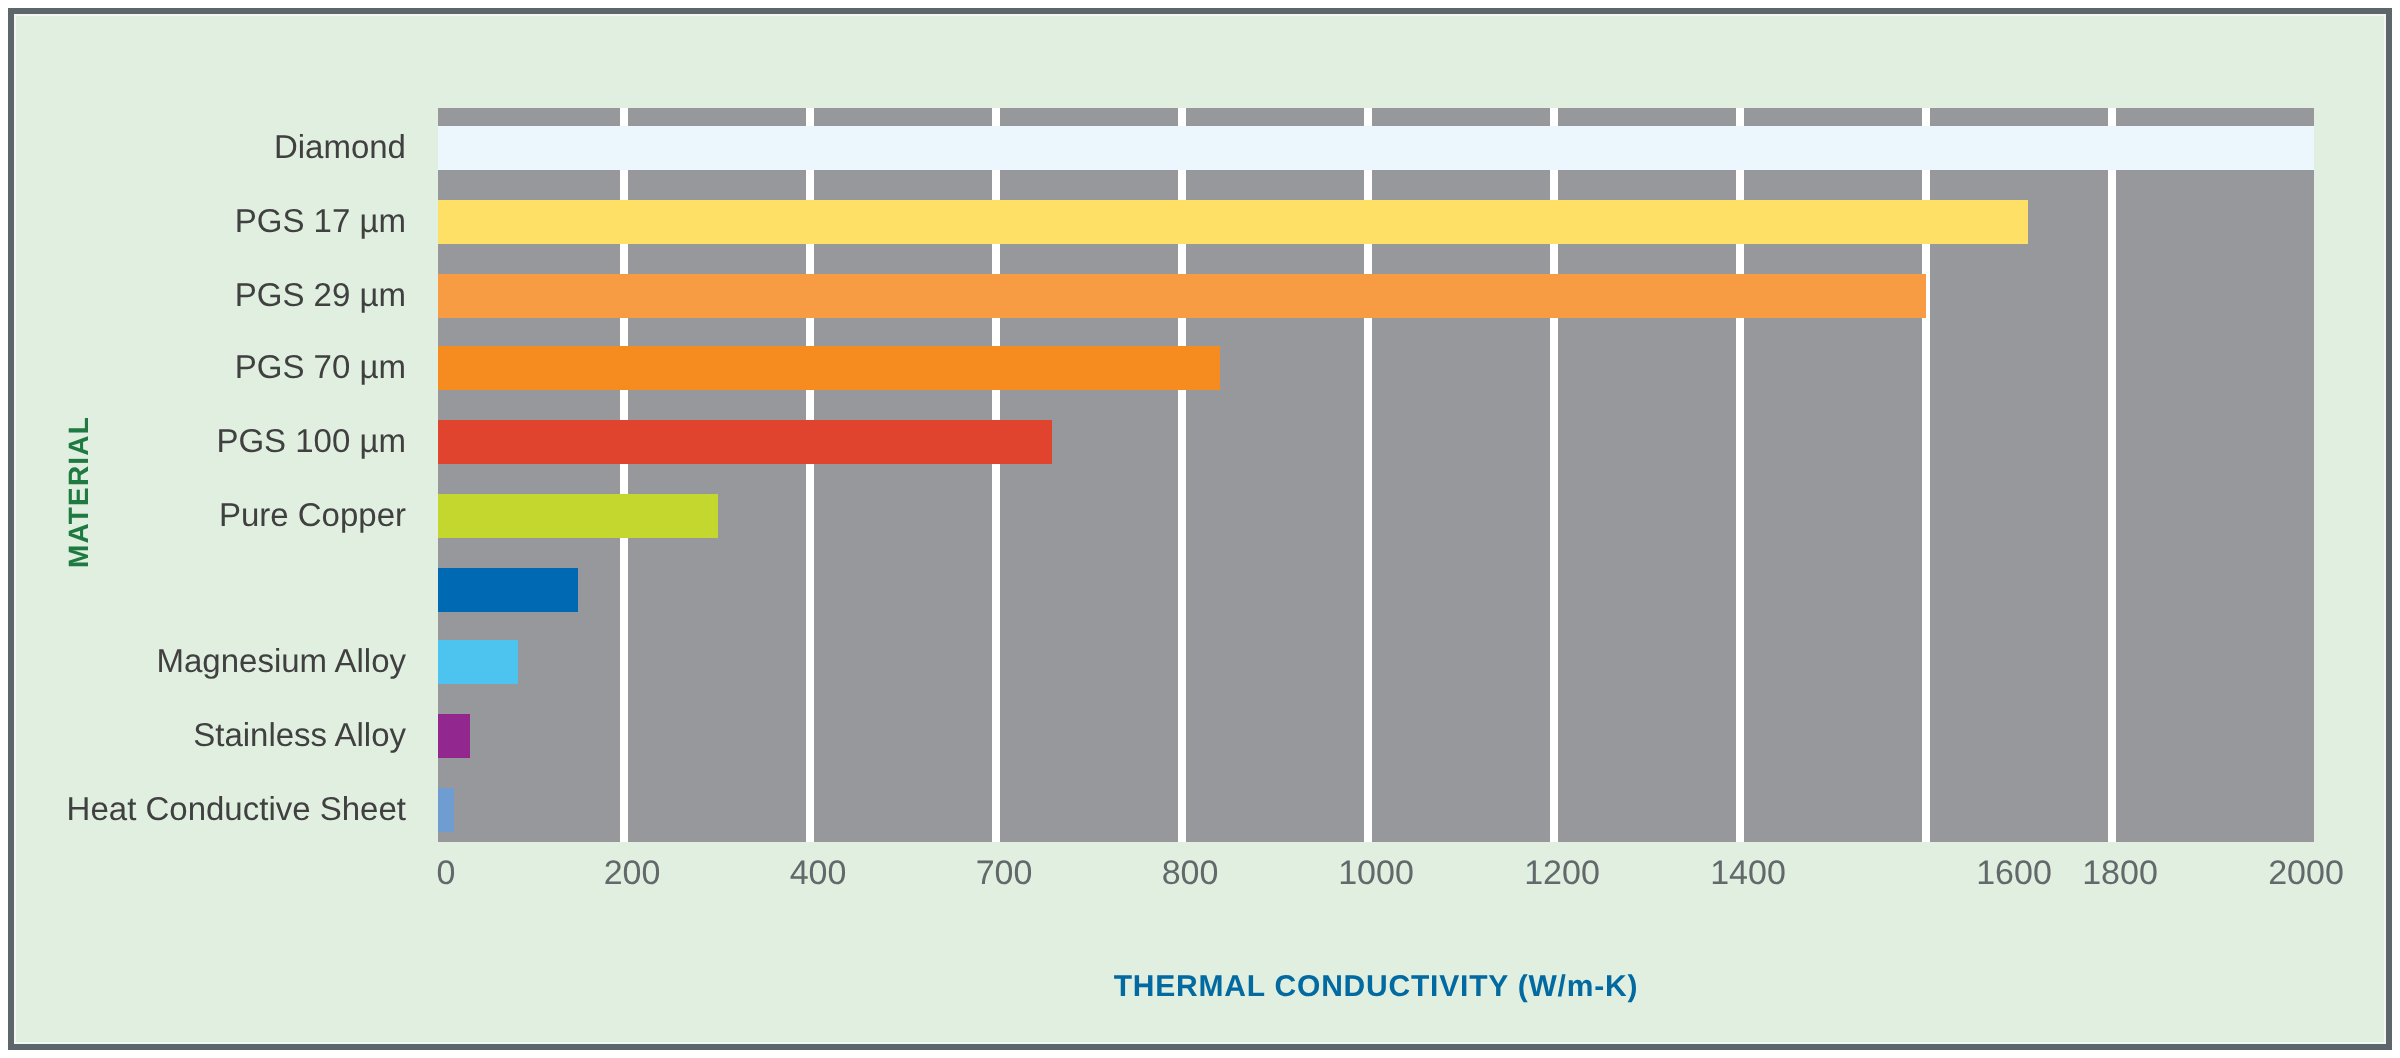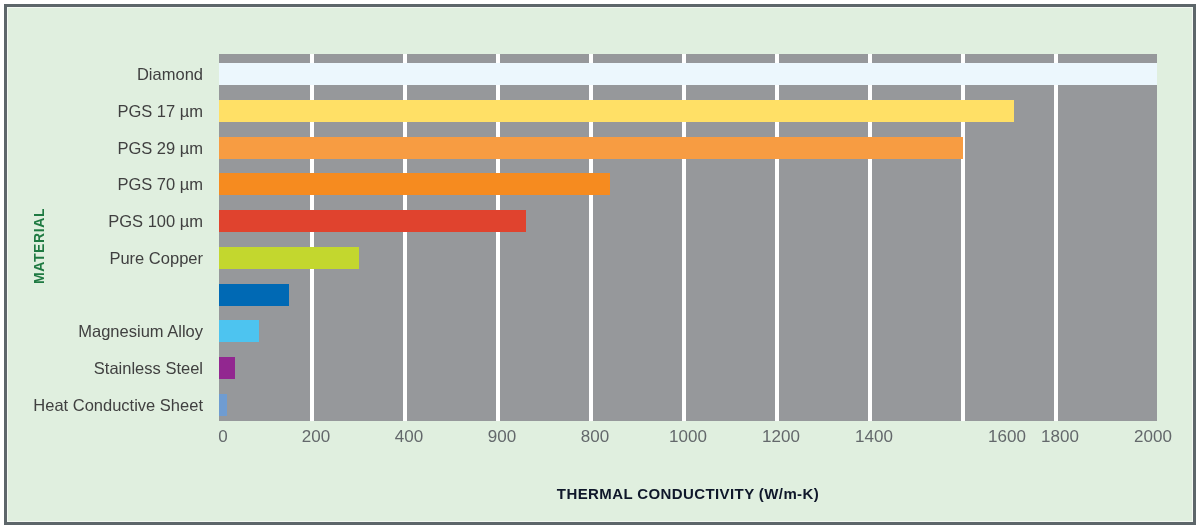--- a/index.html
+++ b/index.html
@@ -108,21 +108,21 @@
     white-space: nowrap;
   }
 
   
   #x-axis-title {
     position: absolute;
     left: 212px;
     top: 478px;
     width: 938px;
     text-align: center;
-    color: #0f172a;
+    color: #0369a1;
     font-size: 15px;
     font-weight: bold;
     letter-spacing: 0.4px;
     font-family: "Liberation Sans", sans-serif;
   }
 </style>
 </head>
 <body>
 
 <div id="frame">
@@ -131,21 +131,21 @@
   <div id="y-axis-title">MATERIAL</div>
 
   <div id="cat-labels">
       <div class="cat-label" style="top: 12.35px;">Diamond</div>
       <div class="cat-label" style="top: 49.05px;">PGS 17 µm</div>
       <div class="cat-label" style="top: 85.75px;">PGS 29 µm</div>
       <div class="cat-label" style="top: 122.45px;">PGS 70 µm</div>
       <div class="cat-label" style="top: 159.15px;">PGS 100 µm</div>
       <div class="cat-label" style="top: 195.85px;">Pure Copper</div>
       <div class="cat-label" style="top: 269.25px;">Magnesium Alloy</div>
-      <div class="cat-label" style="top: 305.95px;">Stainless Steel</div>
+      <div class="cat-label" style="top: 305.95px;">Stainless Alloy</div>
       <div class="cat-label" style="top: 342.65px;">Heat Conductive Sheet</div>
     </div>
 
   <div id="plot">
       <div class="gridline" style="left: 91px;"></div>
       <div class="gridline" style="left: 184px;"></div>
       <div class="gridline" style="left: 277px;"></div>
       <div class="gridline" style="left: 370px;"></div>
       <div class="gridline" style="left: 463px;"></div>
       <div class="gridline" style="left: 556px;"></div>
@@ -161,21 +161,21 @@
       <div class="bar" title="Aluminum: 150" style="top: 229.55px; width: 69.75px; background: rgb(0, 105, 180);"></div>
       <div class="bar" title="Magnesium Alloy: 85" style="top: 266.25px; width: 39.525px; background: rgb(77, 196, 240);"></div>
       <div class="bar" title="Stainless Steel: 35" style="top: 302.95px; width: 16.275px; background: rgb(146, 39, 144);"></div>
       <div class="bar" title="Heat Conductive Sheet: 18" style="top: 339.65px; width: 8.37px; background: rgb(111, 156, 209);"></div>
     </div>
 
   <div id="x-ticks">
       <div class="x-tick" style="left: 216px;">0</div>
       <div class="x-tick" style="left: 309px;">200</div>
       <div class="x-tick" style="left: 402px;">400</div>
-      <div class="x-tick" style="left: 495px;">900</div>
+      <div class="x-tick" style="left: 495px;">700</div>
       <div class="x-tick" style="left: 588px;">800</div>
       <div class="x-tick" style="left: 681px;">1000</div>
       <div class="x-tick" style="left: 774px;">1200</div>
       <div class="x-tick" style="left: 867px;">1400</div>
       <div class="x-tick" style="left: 1000px;">1600</div>
       <div class="x-tick" style="left: 1053px;">1800</div>
       <div class="x-tick" style="left: 1146px;">2000</div>
     </div>
 
   <div id="x-axis-title">THERMAL CONDUCTIVITY (W/m-K)</div>

